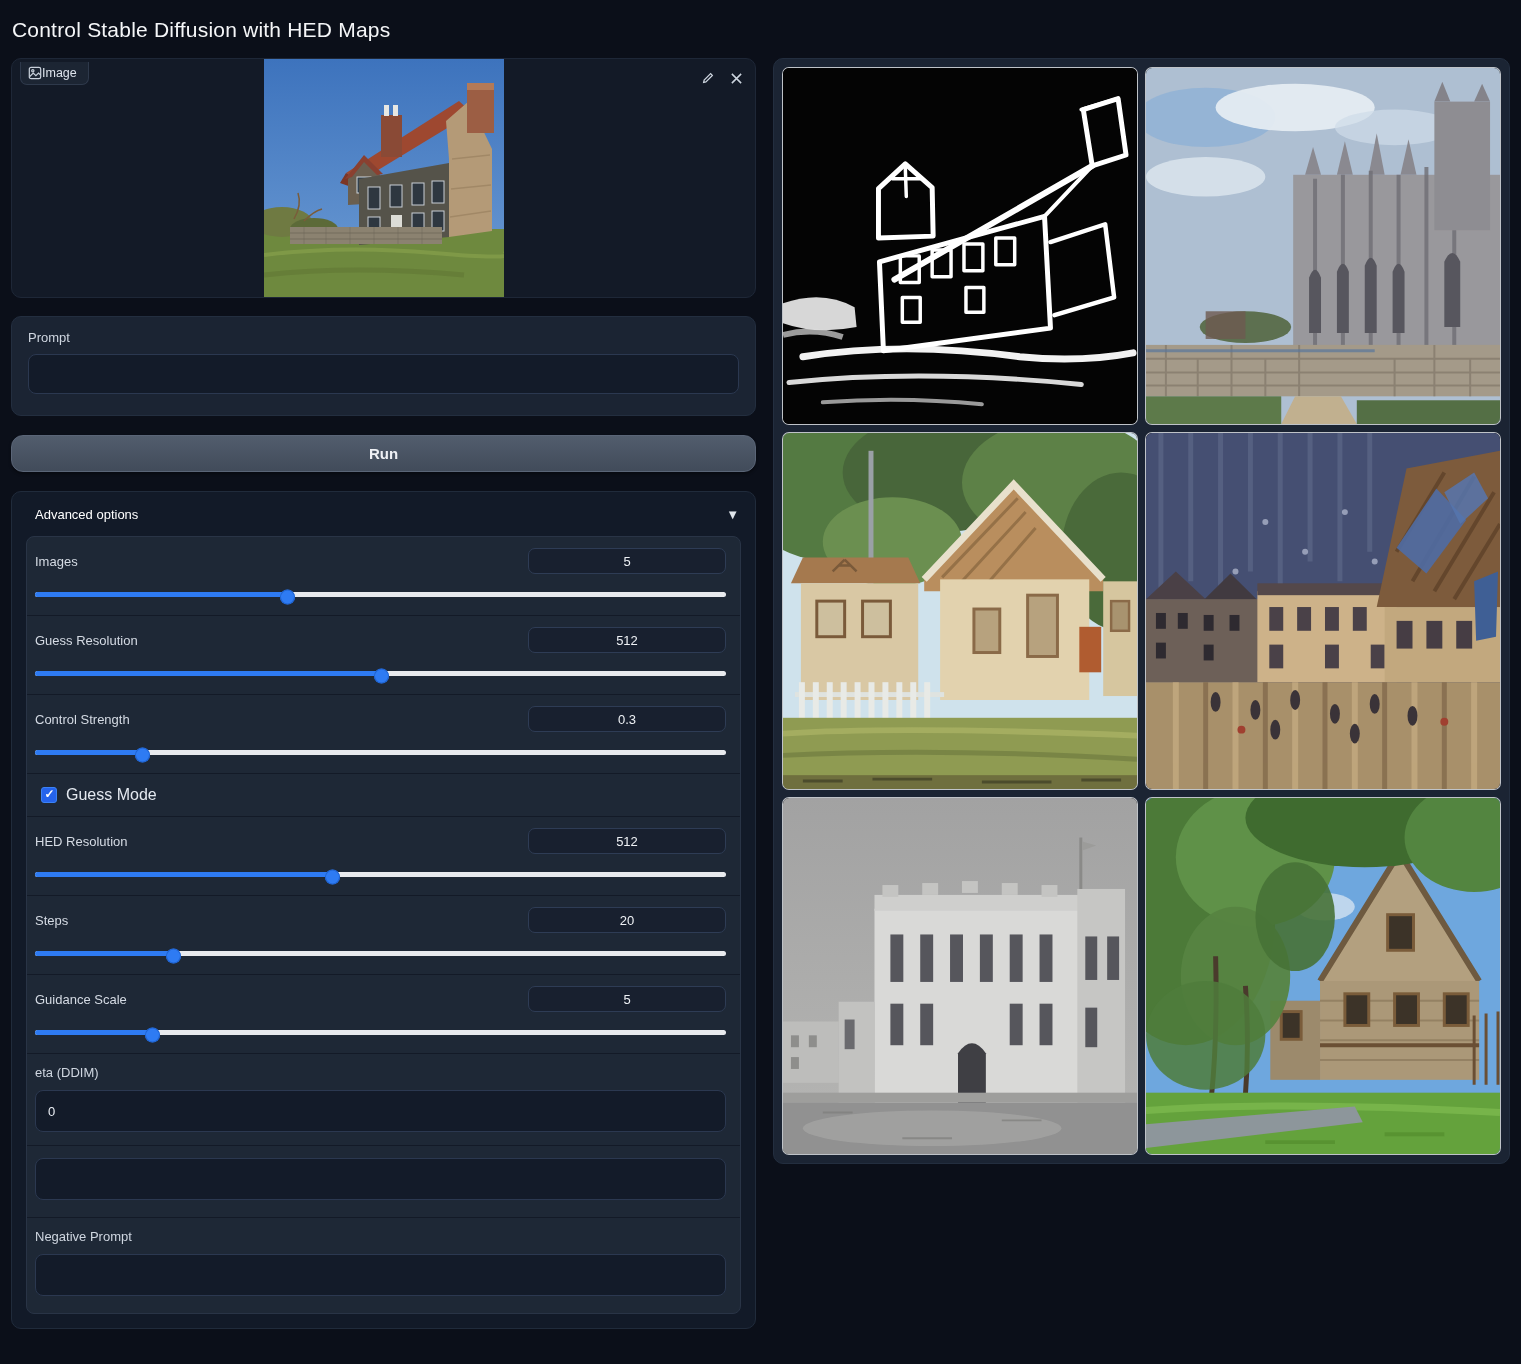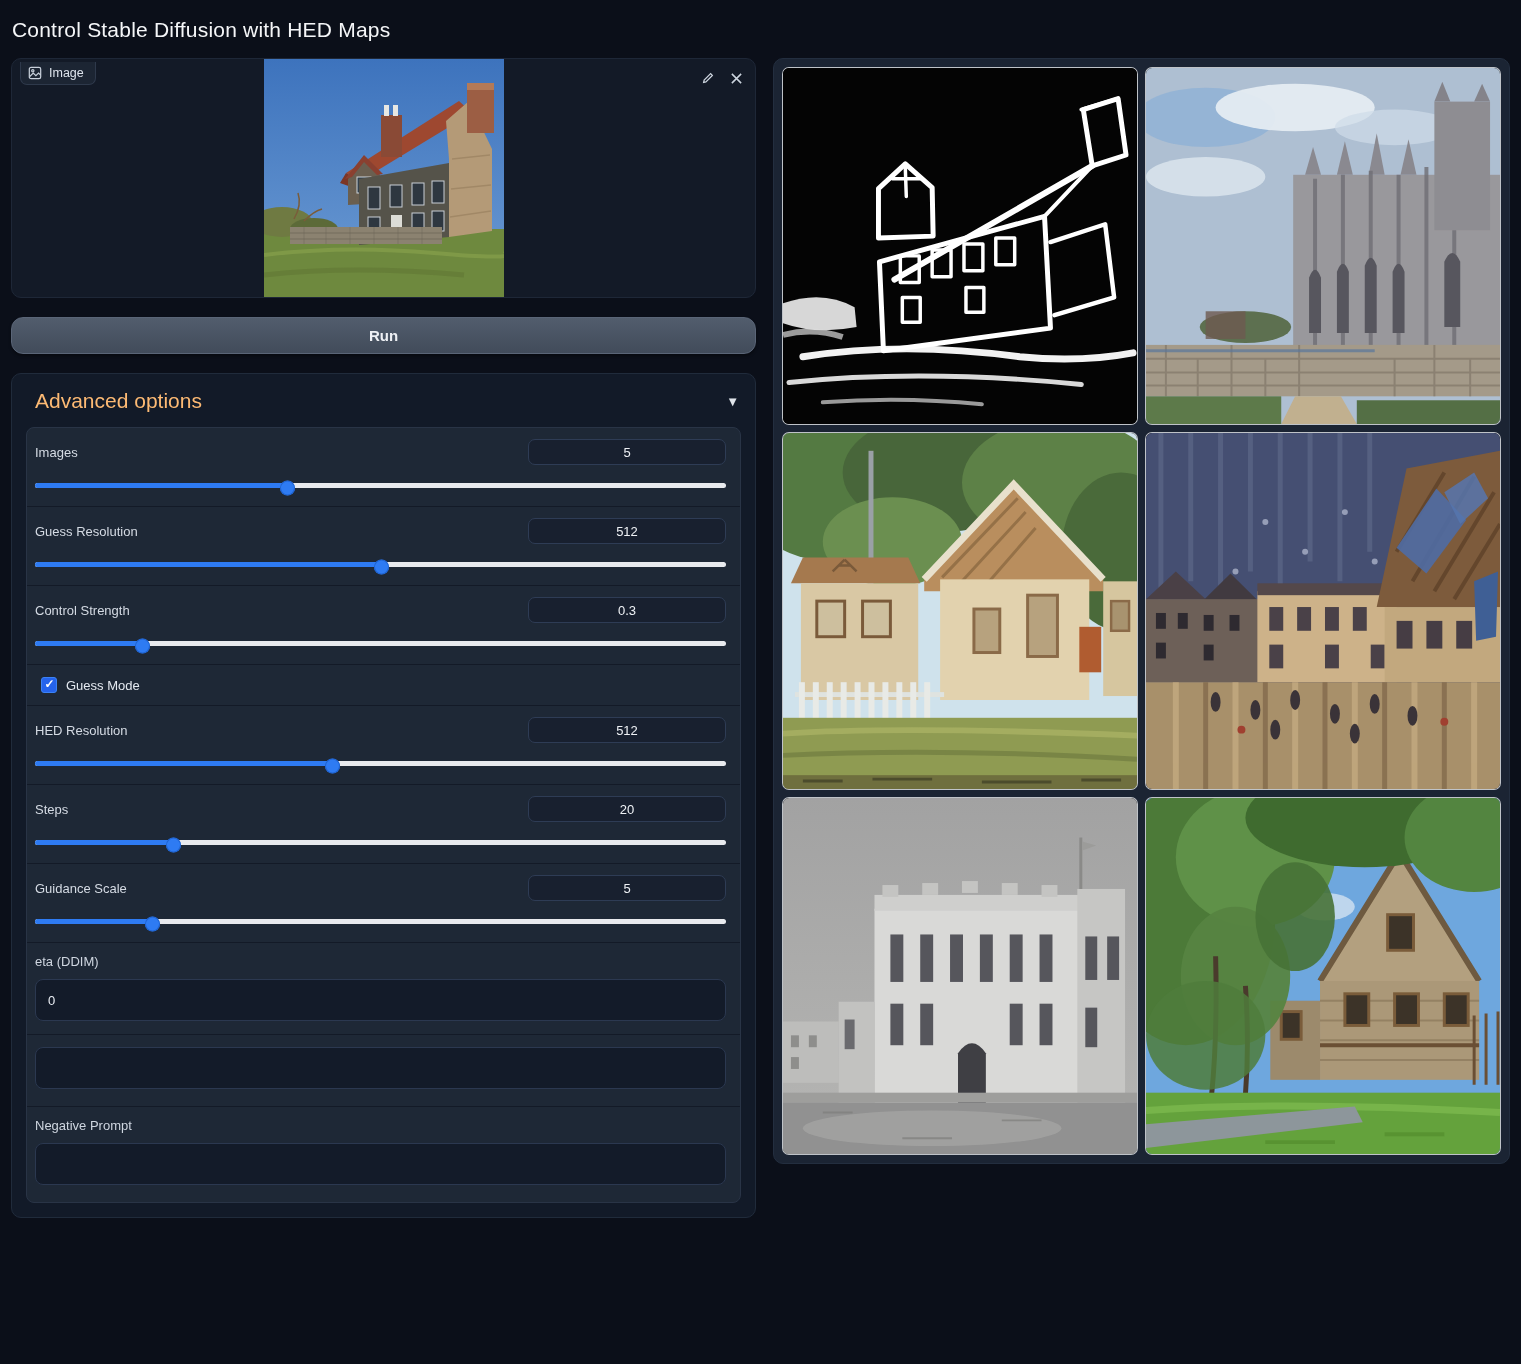--- a/index.html
+++ b/index.html
@@ -7,59 +7,59 @@
   #app { position:relative; width:1521px; height:1364px; padding:14px 11px 10px 11px; }
 
   .page-title { font-size:21px; font-weight:400; color:#f5f6f8; margin:4px 0 16px 1px; letter-spacing:.2px; }
 
   .layout { display:flex; gap:17px; align-items:flex-start; }
   .left-col { width:745px; flex:0 0 745px; }
   .right-col { flex:1; }
 
   
   .image-block { position:relative; height:240px; background:#131a27; border:1px solid #1e2737; border-radius:10px; overflow:hidden; }
-  .image-chip { position:absolute; left:8px; top:3px; display:flex; align-items:center; gap:7px; background:#1c2533; border:1px solid #2e394b; border-radius:0 0 7px 7px; border-top:none; padding:4px 11px 4px 7px; z-index:3; }
+  .image-chip { position:absolute; left:8px; top:3px; display:flex; align-items:center; background:#1c2533; border:1px solid #2e394b; border-radius:0 0 7px 7px; border-top:none; padding:4px 11px 4px 7px; z-index:3; }
   .image-chip .glyph { width:14px; height:14px; color:#c8d0db; }
   .image-chip span { font-size:12.5px; color:#dde3ec; }
   .corner-btns { position:absolute; right:8px; top:8px; display:flex; gap:6px; z-index:3; }
   .icon-btn { width:22px; height:22px; display:flex; align-items:center; justify-content:center; color:#cdd5df; font-size:14px; background:transparent; border:none; border-radius:4px; cursor:pointer; }
   .photo-wrap { position:absolute; left:50%; top:0; transform:translateX(-50%); width:240px; height:100%; }
   .photo-wrap svg { display:block; width:100%; height:100%; }
 
   
   .panel { background:#1b2433; border:1px solid #232e3f; border-radius:10px; }
   .prompt-block { margin-top:18px; padding:13px 16px 17px 16px; }
   .field-label { font-size:13px; color:#cfd6e0; margin-bottom:9px; display:block; }
   .textbox { width:100%; height:40px; background:#131b29; border:1px solid #2b3850; border-radius:8px; color:#e9edf3; font-size:13px; padding:8px 12px; font-family:"Liberation Sans",sans-serif; resize:none; }
 
   
   .run-btn { margin-top:19px; width:100%; height:37px; border-radius:12px; border:1px solid #5a6577; background:linear-gradient(180deg,#525d6d 0%,#414b5a 100%); color:#eef0f4; font-size:15px; font-weight:700; cursor:pointer; font-family:"Liberation Sans",sans-serif; box-shadow:0 2px 3px rgba(0,0,0,.35); }
 
   
   .accordion { margin-top:19px; background:#121a28; border:1px solid #202b3b; border-radius:10px; padding:13px 14px 14px 14px; }
   .acc-header { display:flex; align-items:center; justify-content:space-between; cursor:pointer; padding:2px 2px 0 9px; }
-  .acc-title { font-size:21px; color:#fdba74; }
+  .acc-title { font-size:13px; color:#ffffff; }
   .acc-arrow { font-size:13px; color:#dfe4ea; }
   .form-card { margin-top:14px; background:#1e2836; border:1px solid #293446; border-radius:8px; overflow:hidden; }
   .form-row { padding:11px 14px 13px 8px; border-bottom:1px solid #131a27; }
   .form-row:last-child { border-bottom:none; }
   .slider-head { display:flex; align-items:center; justify-content:space-between; }
   .slider-label { font-size:13px; color:#d5dbe4; }
   .num-box { min-width:78px; height:26px; background:#18202f; border:1px solid #2e3c55; border-radius:7px; color:#eef1f5; font-size:13px; text-align:center; padding:0 10px; font-family:"Liberation Sans",sans-serif; }
   .num-box.wide { min-width:130px; }
   .slider { position:relative; margin-top:13px; height:15px; cursor:pointer; }
   .slider-track { position:absolute; left:0; right:0; top:5px; height:5px; background:#e8eaee; border-radius:3px; }
   .slider-fill { position:absolute; left:0; top:5px; height:5px; background:#2e7bf3; border-radius:3px 0 0 3px; }
   .slider-handle { position:absolute; right:-8px; top:50%; transform:translateY(-50%); width:15px; height:15px; margin-top:2.5px; border-radius:50%; background:#2e7bf3; box-shadow:0 0 0 1px #1f63d0 inset; cursor:grab; }
 
   .check-row { display:flex; align-items:center; gap:9px; padding:12px 14px; }
   .checkbox { width:16px; height:16px; border-radius:3px; background:#131b29; border:1px solid #3a4a63; position:relative; cursor:pointer; }
   .checkbox.checked { background:#2563eb; border-color:#3b82f6; }
   .checkbox.checked::after { content:"✓"; position:absolute; left:2.5px; top:-1px; font-size:12px; font-weight:700; color:#fff; }
-  .check-label { font-size:13px; color:#e4e9f0; }
+  .check-label { font-size:16px; color:#e4e9f0; }
 
   .input-row .textbox { margin-top:1px; height:42px; }
   .eta-input { line-height:40px; }
 
   
   .gallery { height:1106px; padding:8px; display:grid; grid-template-columns:1fr 1fr; grid-template-rows:repeat(3,1fr); gap:7px; }
   .g-item { border:1px solid rgba(233,238,244,.82); border-radius:7px; overflow:hidden; cursor:pointer; background:#000; }
   .g-item svg { display:block; width:100%; height:100%; }
 </style>
 </head>
@@ -140,20 +140,24 @@
             <rect x="127" y="156" width="11" height="26" fill="#dcdcd6"></rect>
 
             <rect x="26" y="168" width="152" height="17" fill="#8b8270"></rect>
             <path d="M26 174 H178 M26 180 H178" stroke="#6e6759" stroke-width="1" opacity=".8"></path>
             <path d="M40 168 V185 M62 168 V185 M86 168 V185 M110 168 V185 M134 168 V185 M158 168 V185" stroke="#6e6759" stroke-width="1" opacity=".5"></path>
           </svg>
         </div>
       </div>
 
       
+      <div class="panel prompt-block">
+        <label class="field-label">Prompt</label>
+        <textarea class="textbox" rows="1" placeholder="" style=""></textarea>
+      </div>
 
       
       <button class="run-btn">Run</button>
 
       
       <div class="accordion">
         <div class="acc-header">
           <span class="acc-title">Advanced options</span>
           <span class="acc-arrow">▼</span>
         </div>

